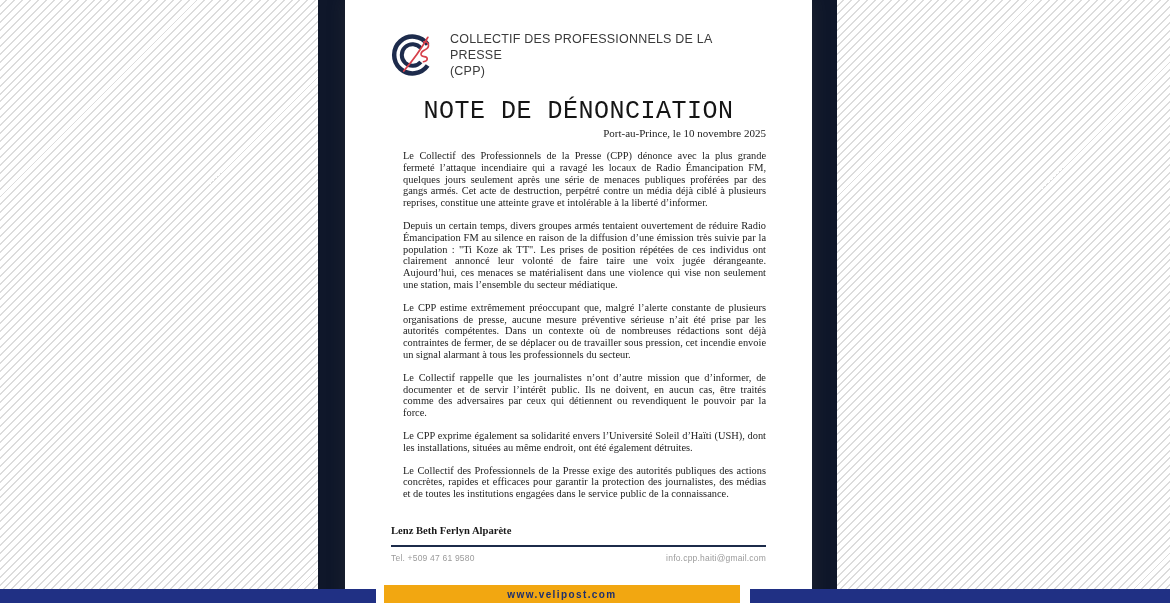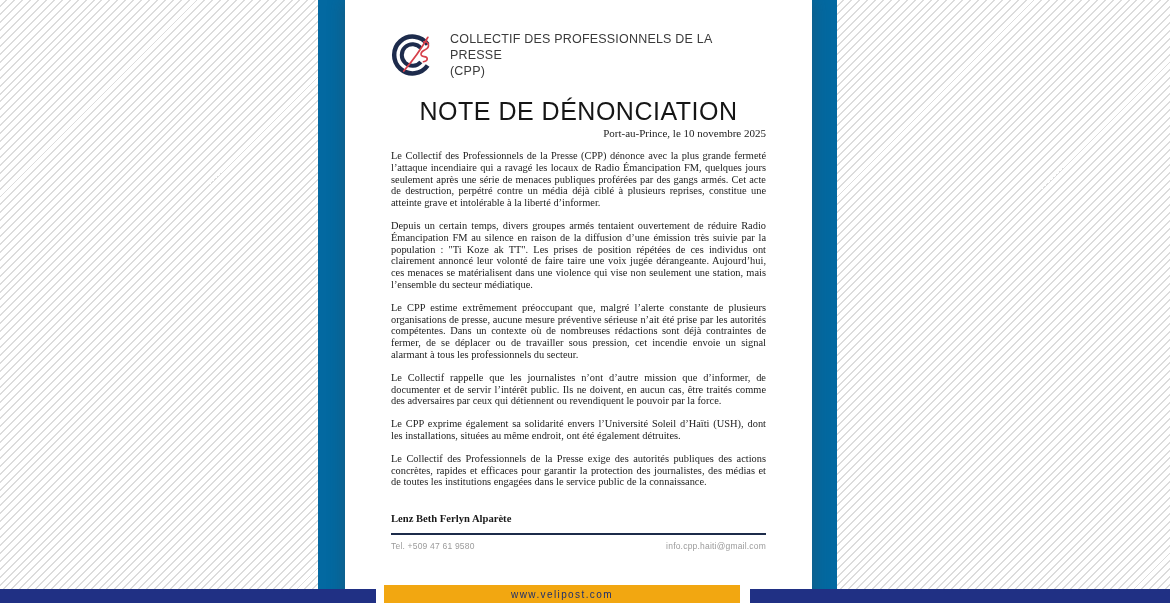--- a/index.html
+++ b/index.html
@@ -2,21 +2,21 @@
 <html><head>
 <meta charset="utf-8">
 <style>
   html, body { margin: 0; padding: 0; }
   body { width: 1170px; height: 603px; overflow: hidden; font-family: "Liberation Sans", sans-serif; }
 
   .stage {
     position: relative;
     width: 1170px;
     height: 603px;
-    background: #0369a1;
+    background: #0f172a;
     overflow: hidden;
   }
 
   .stripes {
     position: absolute;
     top: 0;
     height: 589px;
     background: repeating-linear-gradient(135deg, #ffffff 0px, #ffffff 4.2px, #dcdcdc 4.2px, #dcdcdc 5.6px);
   }
   .stripes.left  { left: 0;     width: 318px; }
@@ -41,21 +41,21 @@
     margin-left: 11px;
     font-size: 12.5px;
     line-height: 1.28;
     color: #3a3a3a;
     letter-spacing: 0.2px;
   }
 
   .doc-title {
     margin: 15px 0 0 0;
     text-align: center;
-    font-family: Liberation Sans, sans-serif;
+    font-family: Liberation Mono, monospace;
     font-weight: 400;
     font-size: 25px;
     letter-spacing: 0.5px;
     color: #151515;
   }
 
   .dateline {
     margin-top: 1px;
     text-align: right;
     font-family: "Liberation Serif", "DejaVu Serif", serif;
@@ -64,21 +64,21 @@
   }
 
   .doc-body {
     margin-top: 11px;
     font-family: "Liberation Serif", "DejaVu Serif", serif;
     font-size: 10.4px;
     line-height: 11.8px;
     color: #222;
     text-align: justify;
   }
-  .doc-body p { margin: 0 0 11px 0; }
+  .doc-body p { margin: 0 0 11px 12px; }
 
   .signature {
     margin-top: 25px;
     font-family: "Liberation Serif", "DejaVu Serif", serif;
     font-size: 10.6px;
     line-height: 12.6px;
     font-weight: bold;
     color: #1a1a1a;
   }
 
@@ -122,21 +122,21 @@
     width: 356px;
     height: 18px;
     background: #F2A711;
     z-index: 5;
     display: flex;
     align-items: center;
     justify-content: center;
   }
   .website-banner span {
     font-size: 10px;
-    font-weight: normal;
+    font-weight: bold;
     letter-spacing: 1.4px;
     color: #1d2f6d;
   }
 </style>
 </head>
 <body>
 
 <div class="stage">
 
   <div class="stripes left"></div>

